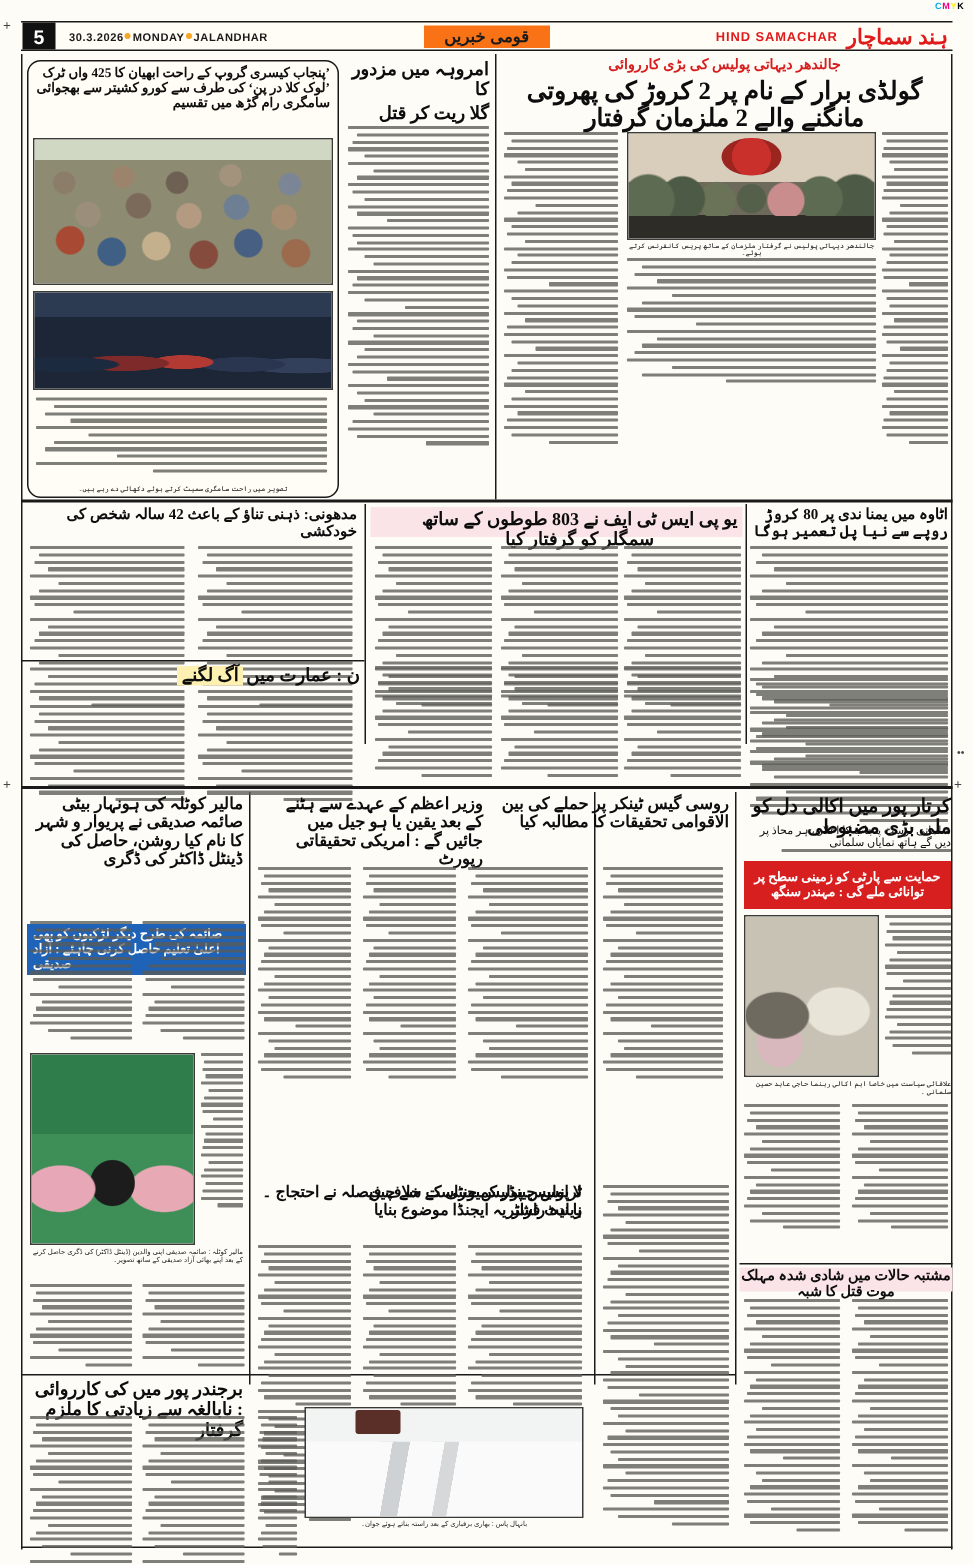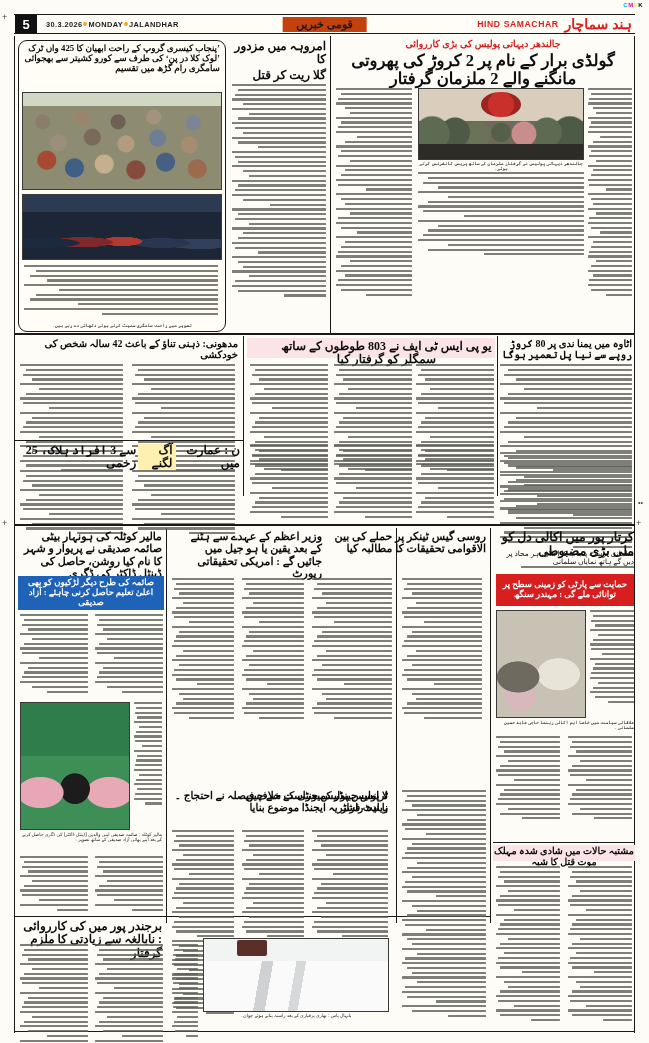--- a/index.html
+++ b/index.html
@@ -37,21 +37,21 @@
   .pagenum {
     width:22px; height:18px; background:#111; color:#fff;
     display:flex; align-items:center; justify-content:center;
     font-size:13px; font-weight:bold; margin-left:1px;
   }
   .datebar { display:flex; align-items:center; gap:1px; margin-left:9px;
     font-size:7.4px; font-weight:bold; color:#1a1a1a; letter-spacing:.4px;}
   .dot { width:4px;height:4px;border-radius:50%;background:#f5a623;display:inline-block;}
   .kicker-center {
     position:absolute; left:50%; transform:translateX(-50%);
-    background:#c2410c; padding:1px 14px; font-size:11px; font-weight:bold;
+    background:#f97316; padding:1px 14px; font-size:11px; font-weight:bold;
     color:#1a1a1a; direction:rtl;
   }
   .brand-en { margin-left:auto; font-size:8.6px; font-weight:bold; color:#e01b1b;
     letter-spacing:.6px; }
   .brand-ur { font-size:14px; font-weight:bold; color:#e01b1b; direction:rtl;
     margin-left:6px; margin-right:3px; line-height:1;}
 
   
   .col { position:absolute; }
   .body-lines { direction:rtl; }
@@ -78,23 +78,23 @@
   .boxed {
     position:absolute; border:1.2px solid #1a1a1a; border-radius:9px;
     background:#fffdf5;
   }
 
   .redbox { position:absolute; background:#d81f1f; color:#fff;
      direction:rtl; text-align:center; font-weight:bold;
      font-family:"Liberation Serif", serif; display:flex;
      align-items:center; justify-content:center; line-height:1.15;}
   .bluebox { position:absolute; background:#1e63b8; color:#fff;
-     direction:rtl; text-align:center; font-weight:bold;
+     direction:rtl; text-align:left; font-weight:bold;
      font-family:"Liberation Serif", serif; display:flex;
-     align-items:center; justify-content:center; line-height:1.15;}
+     align-items:center; justify-content:center; line-height:1.15;margin-top:40px;}
 
   
   .ph-crowd {
     width:100%;height:100%;
     background:
       radial-gradient(circle at 12% 70%, #b0482e 0 9px, transparent 10px),
       radial-gradient(circle at 26% 78%, #3c5f8a 0 9px, transparent 10px),
       radial-gradient(circle at 41% 74%, #c7b08a 0 9px, transparent 10px),
       radial-gradient(circle at 57% 80%, #8a4a3a 0 9px, transparent 10px),
       radial-gradient(circle at 72% 72%, #445f86 0 9px, transparent 10px),
@@ -605,21 +605,20 @@
       <div class="ln s1"></div>
     <div class="ln s2"></div>
       <div class="ln s7"></div>
   </div>
 
   <div class="hrule" style="left:14px;top:440px;width:229px;"></div>
 
   <div class="col" style="left:18px;top:444px;width:222px;display:flex;flex-direction:row-reverse;align-items:center;gap:2px;justify-content:flex-start;">
     <span class="hl-black" style="font-size:12px;">ن : عمارت میں</span>
     <span class="hl-black band-yellow" style="font-size:12px;padding:0 3px;">آگ لگنے</span>
-    <span class="hl-black" style="font-size:12px;">سے 3 افراد ہلاک، 25 زخمی</span>
   </div>
   <div class="col body-lines" style="left:20px;top:470px;width:103px;">
     <div class="ln s1"></div>
       <div class="ln s2"></div>
       <div class="ln s4"></div>
     <div class="ln s3"></div>
       <div class="ln s1"></div>
       <div class="ln s5"></div>
     <div class="ln s2"></div>
       <div class="ln s1"></div>

